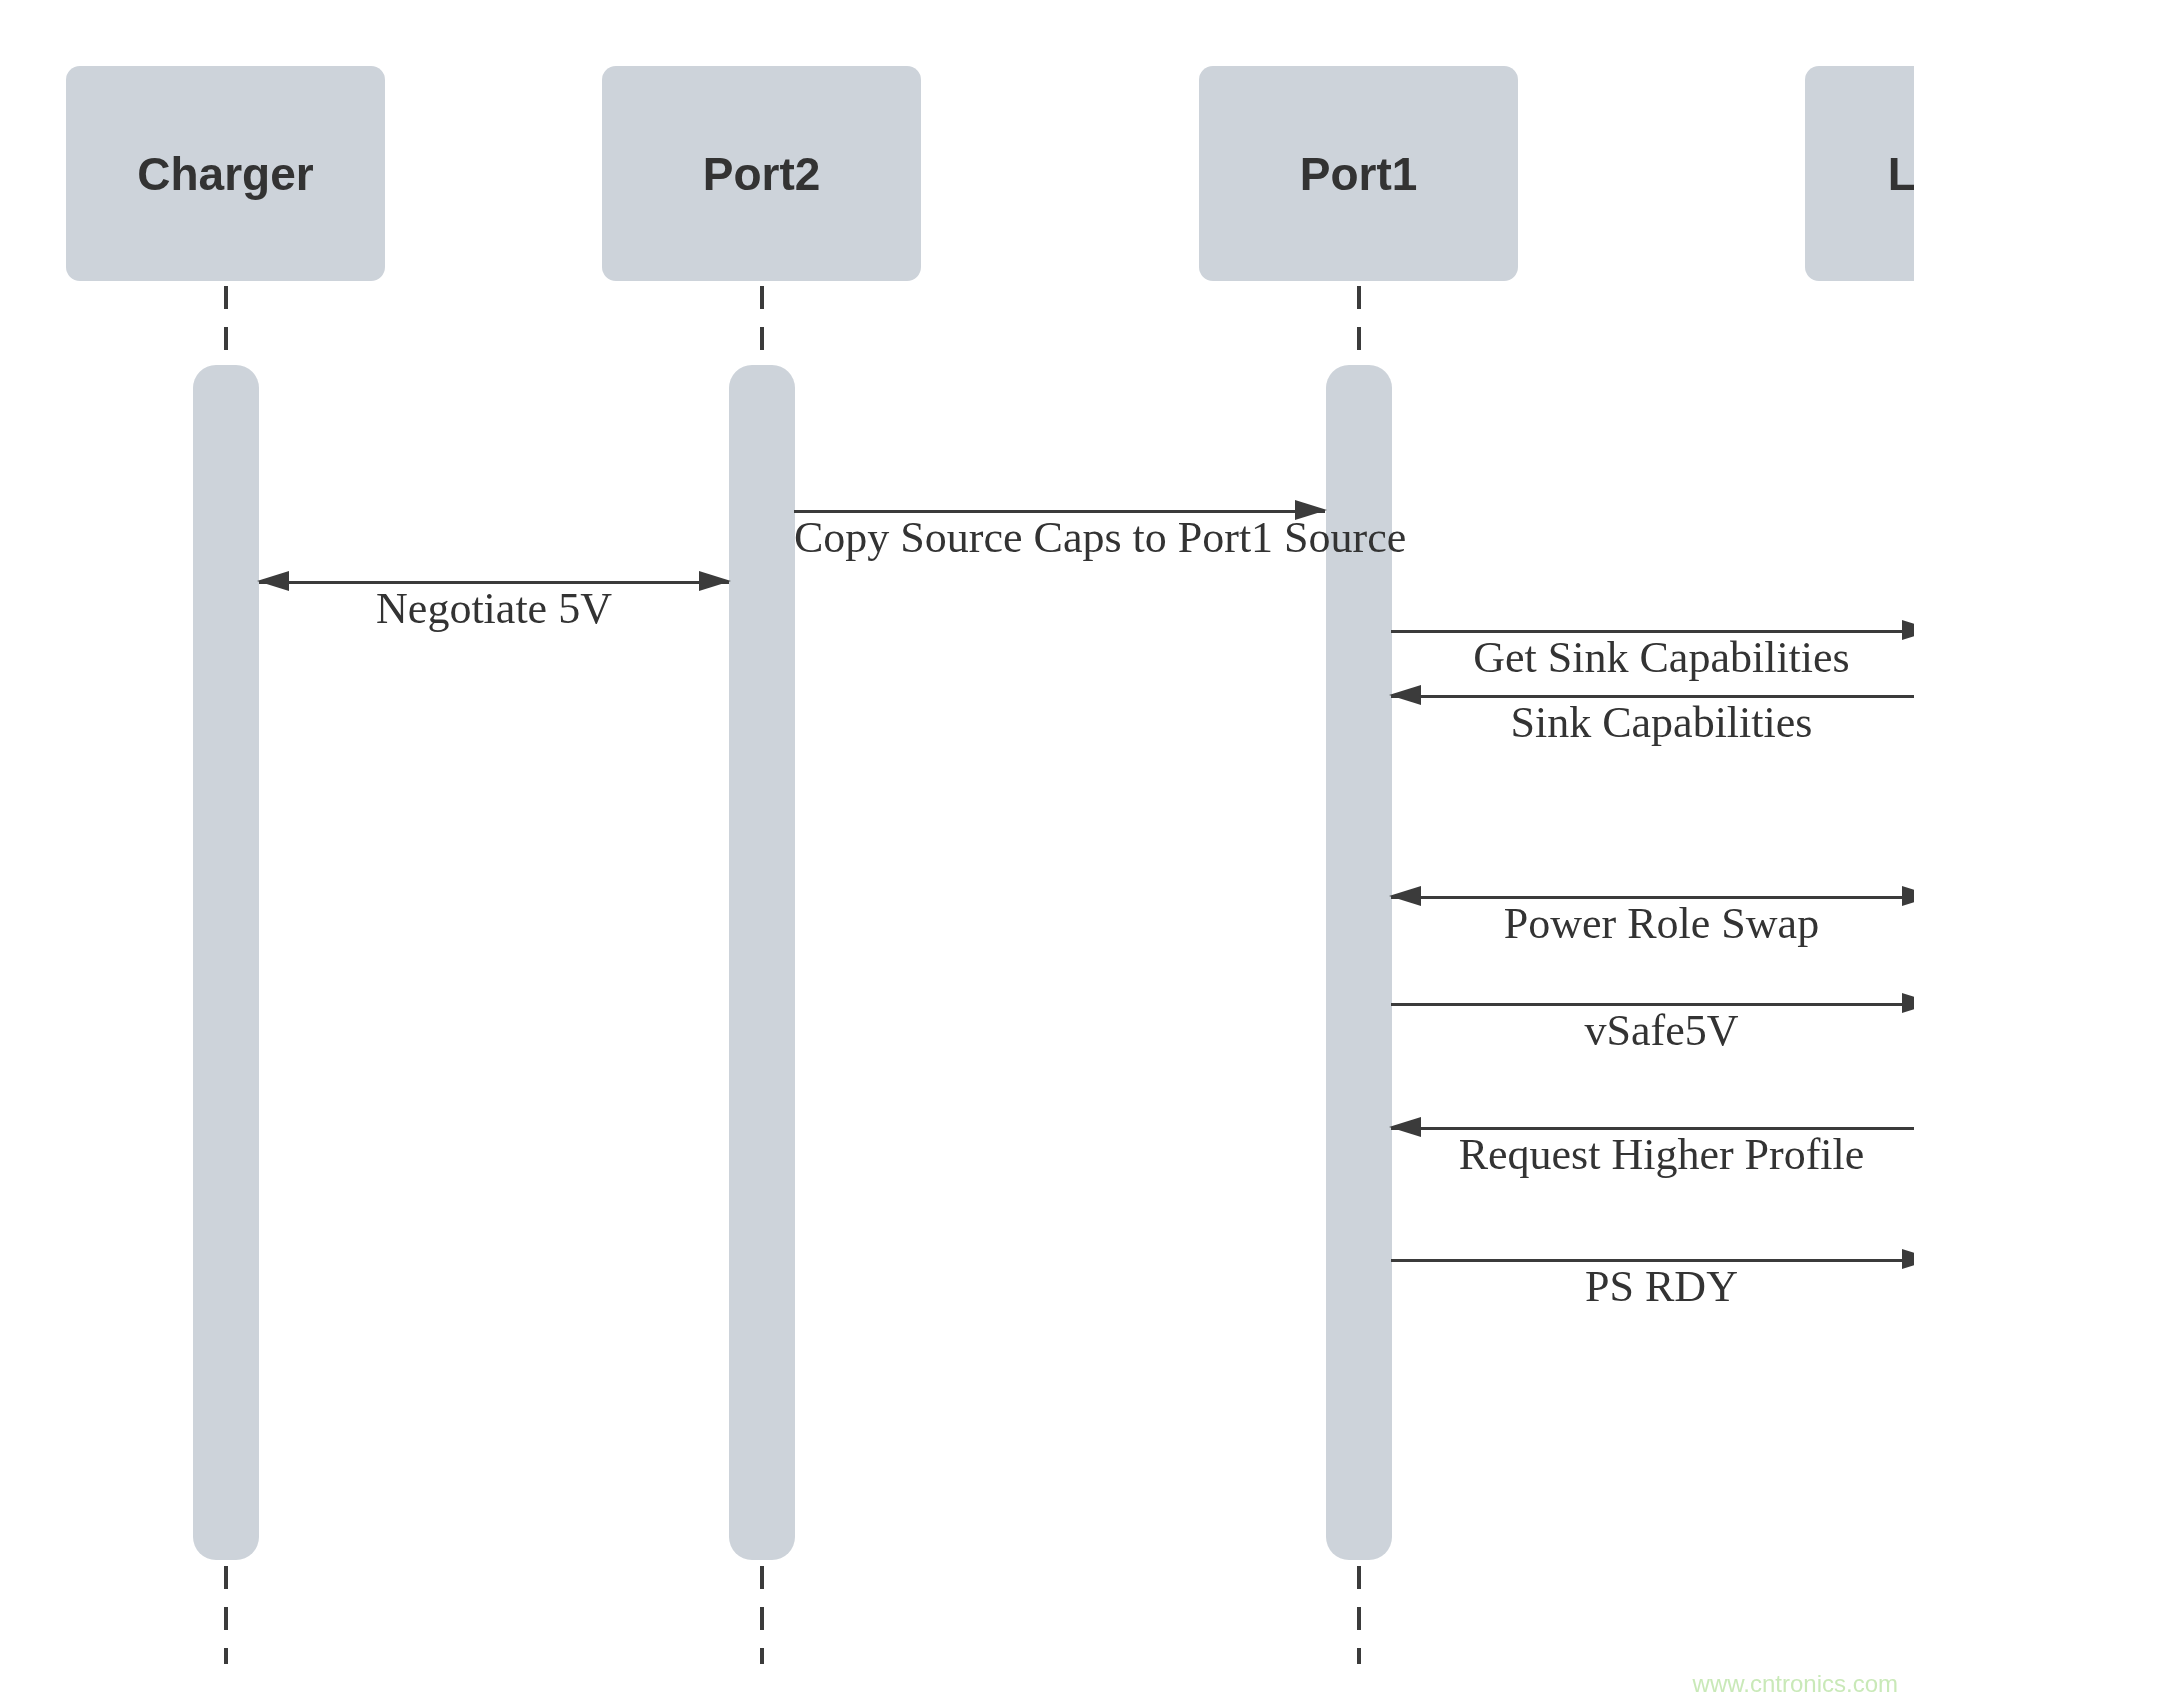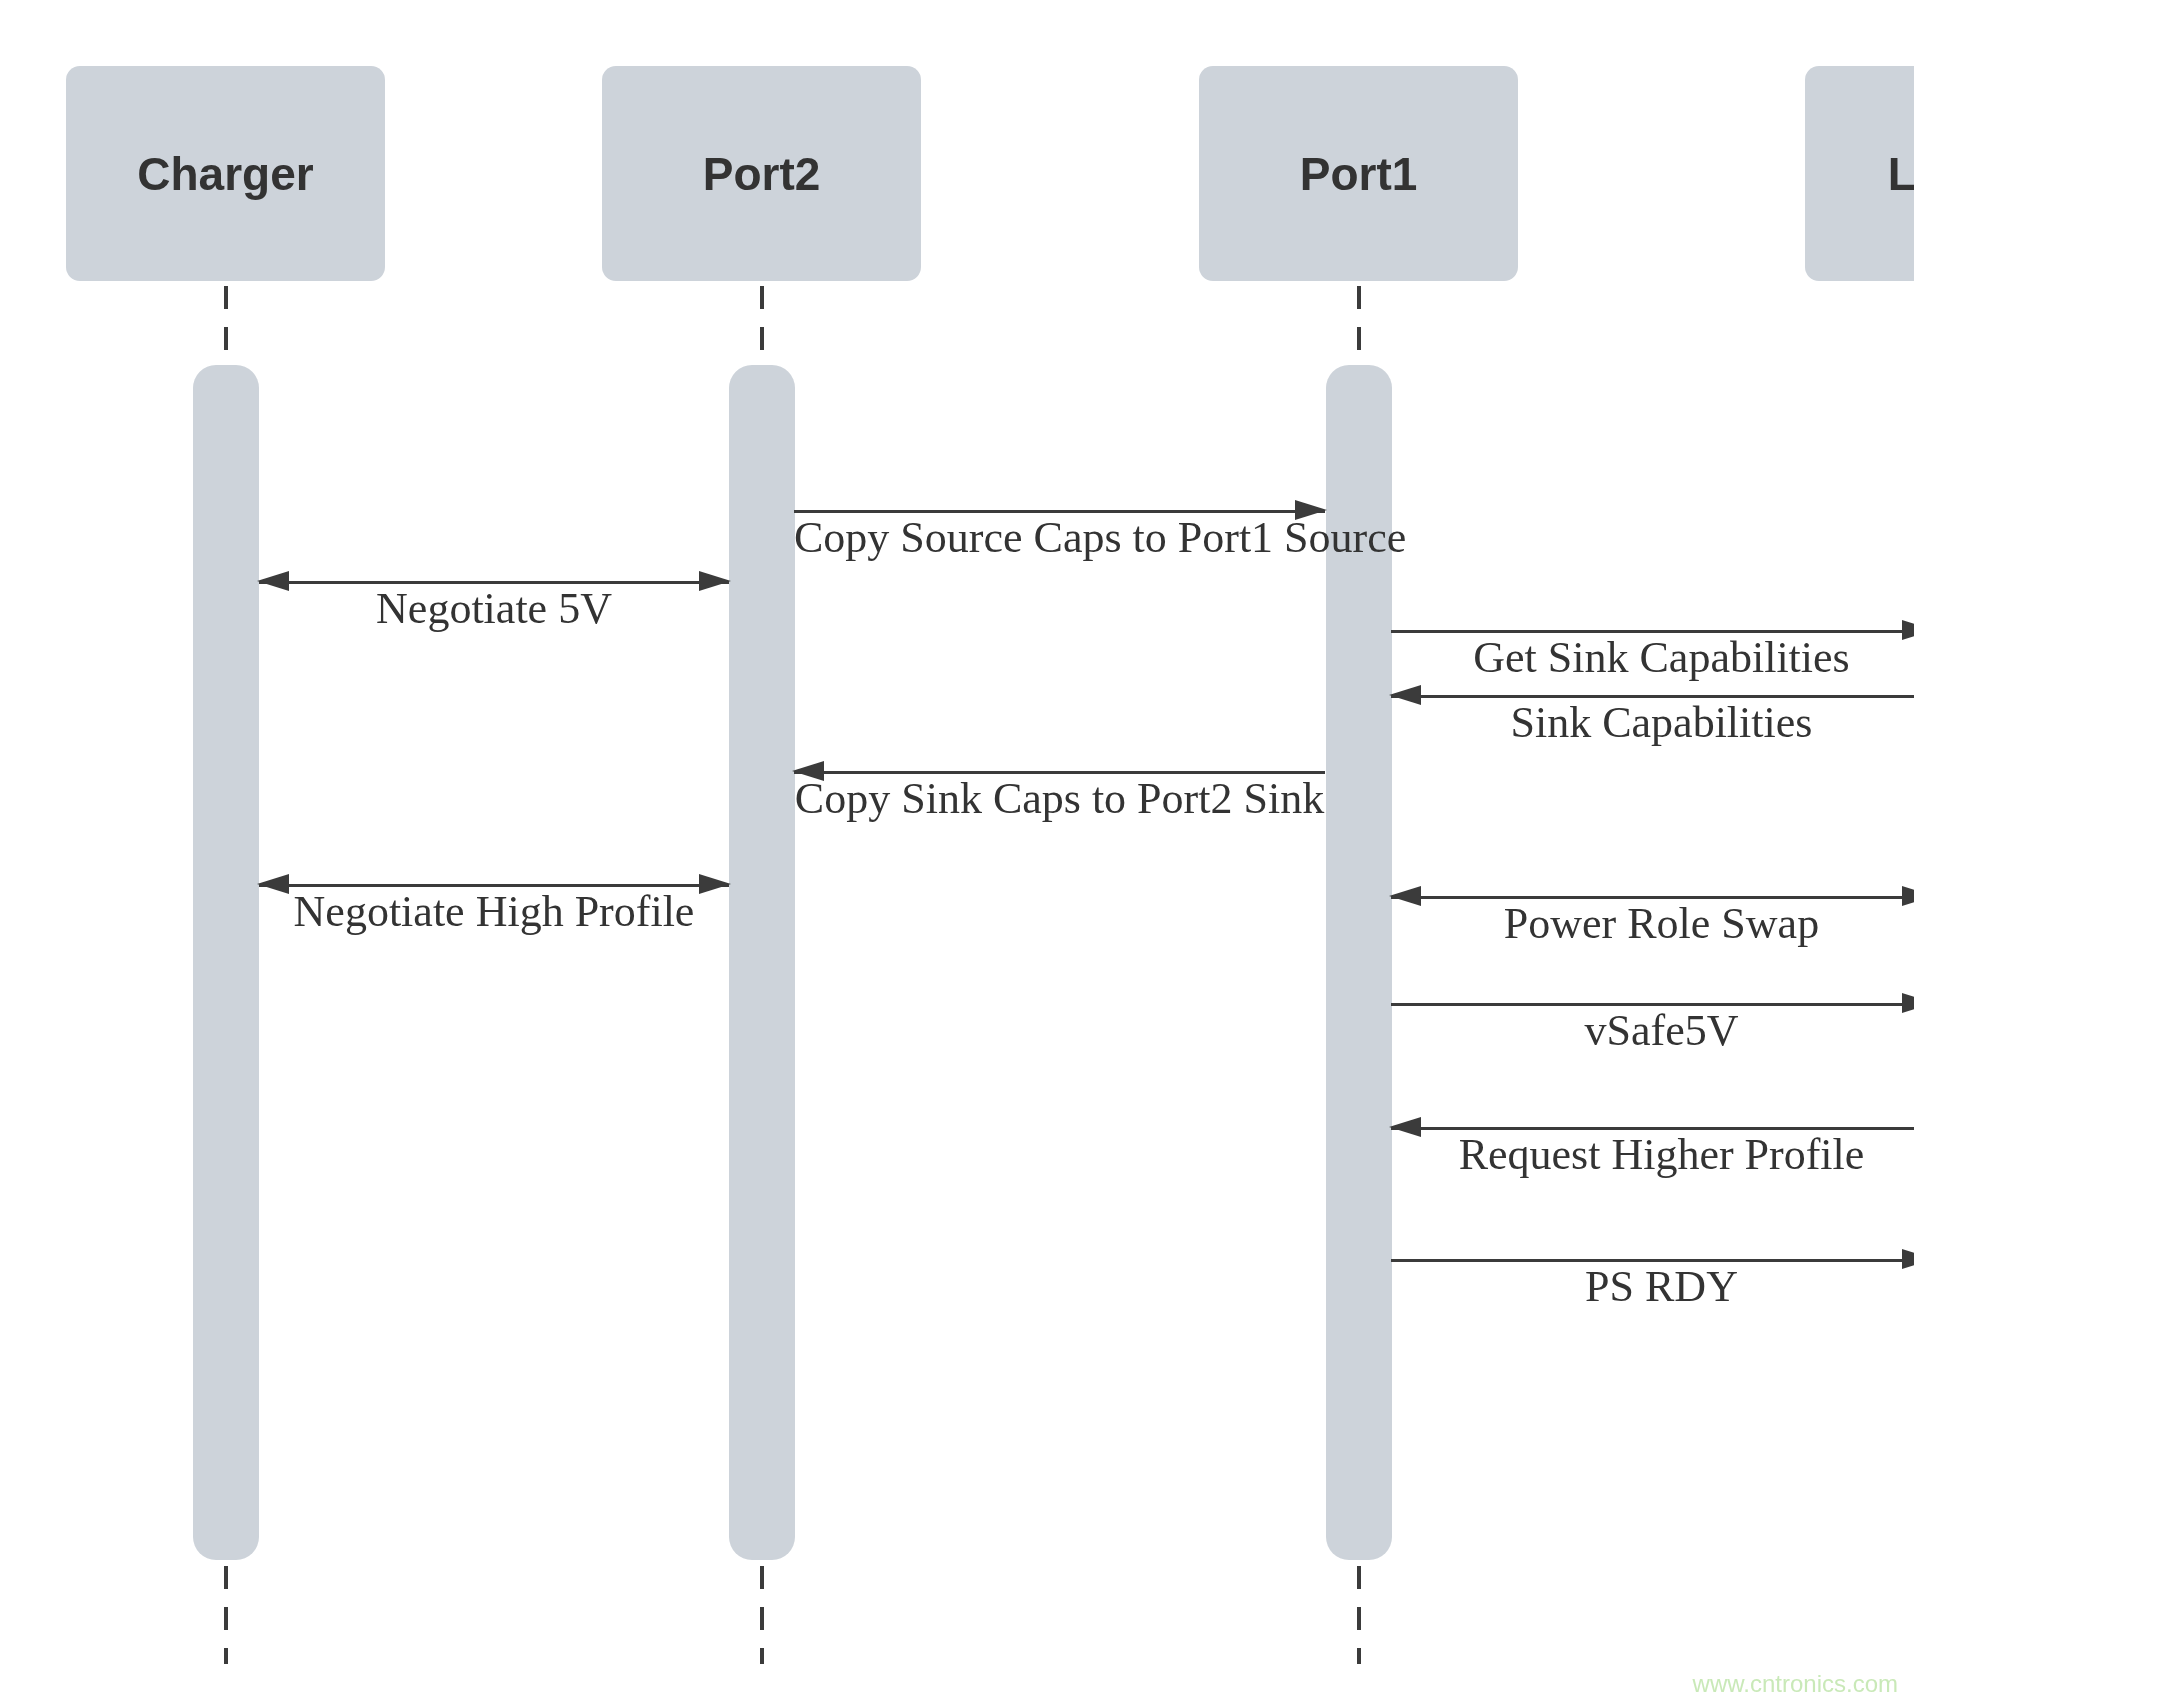--- a/index.html
+++ b/index.html
@@ -127,32 +127,21 @@
     <div class="head right"></div>
     <div class="lbl">Get Sink Capabilities</div>
   </div>
 
   <div class="msg" style="left:1391px;top:695px;width:541px">
     <div class="line"></div>
     <div class="head left"></div>
     <div class="lbl">Sink Capabilities</div>
   </div>
 
-  <div class="msg" style="left:794px;top:771px;width:531px">
-    <div class="line"></div>
-    <div class="head left"></div>
-    <div class="lbl">Copy Sink Caps to Port2 Sink</div>
-  </div>
 
-  <div class="msg" style="left:259px;top:884px;width:470px">
-    <div class="line"></div>
-    <div class="head left"></div>
-    <div class="head right"></div>
-    <div class="lbl">Negotiate High Profile</div>
-  </div>
 
   <div class="msg" style="left:1391px;top:896px;width:541px">
     <div class="line"></div>
     <div class="head left"></div>
     <div class="head right"></div>
     <div class="lbl">Power Role Swap</div>
   </div>
 
   <div class="msg" style="left:1391px;top:1003px;width:541px">
     <div class="line"></div>

